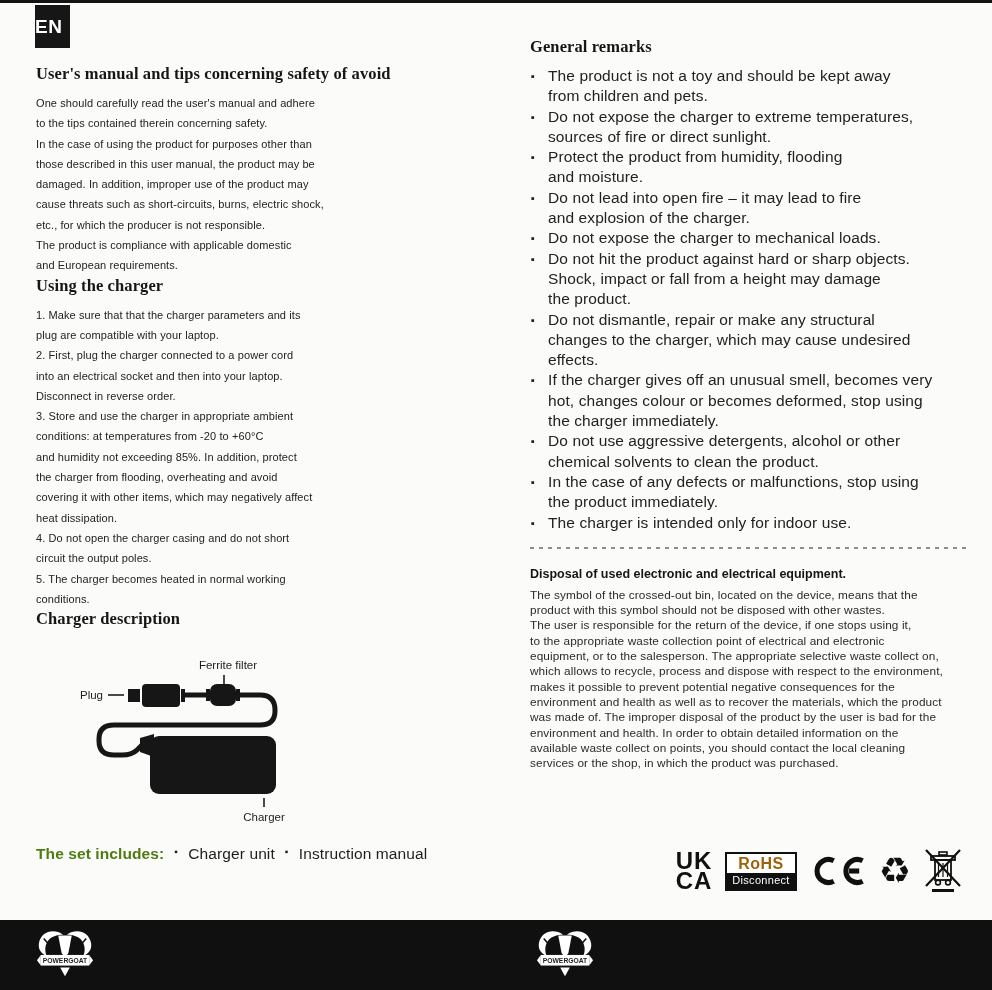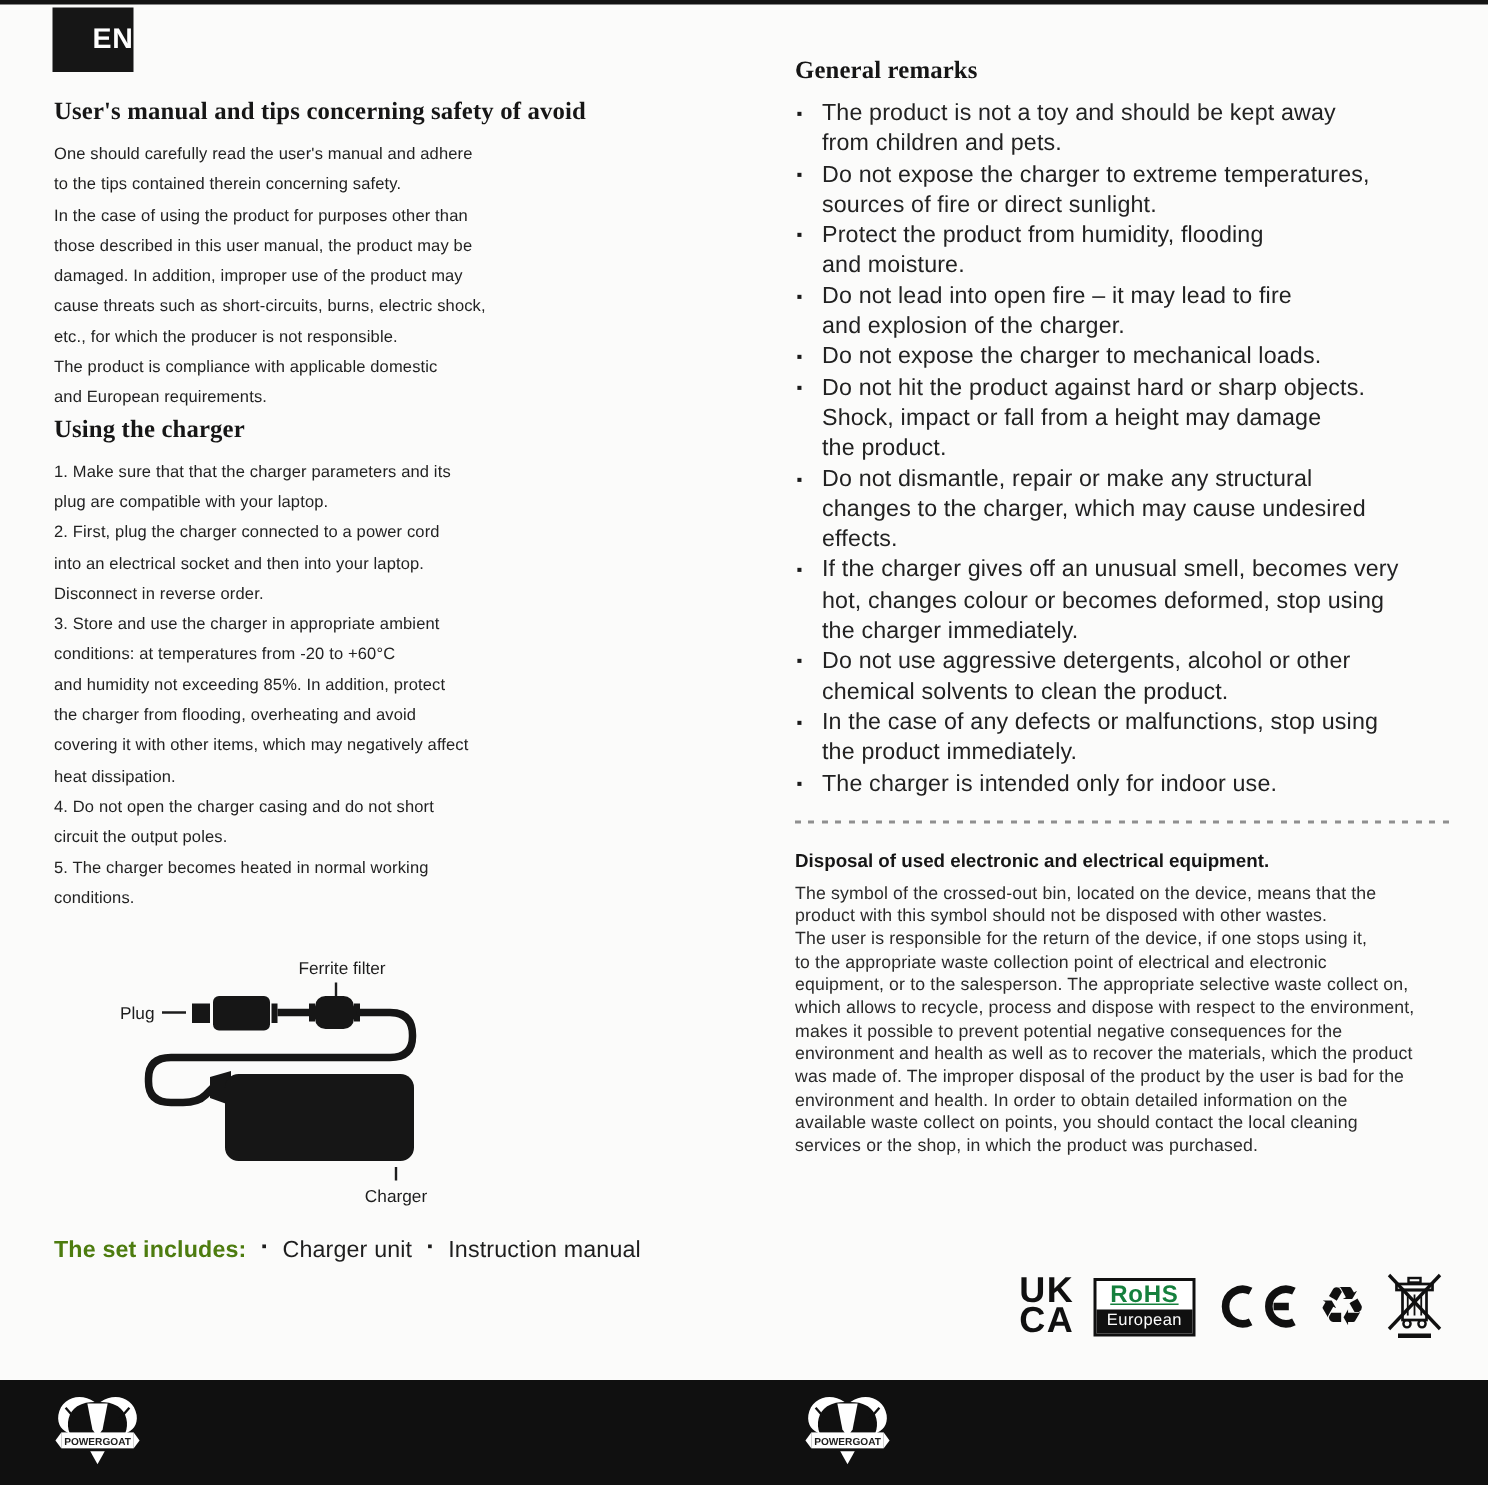--- a/index.html
+++ b/index.html
@@ -8,23 +8,23 @@
     position:relative;
     background:#fbfbfa;
     font-family:"Liberation Sans", sans-serif;
     color:#1e1e1e;
     overflow:hidden;
   }
   .top-rule { position:absolute; top:0; left:0; width:100%; height:3px; background:#141414; }
 
   .en-badge {
     position:absolute; top:5px; left:35px;
-    width:54px; height:43px; background:#161616;
+    width:35px; height:43px; background:#161616;
     color:#ffffff; font-weight:700; font-size:19px;
-    display:flex; align-items:center; justify-content:flex-end;
+    display:flex; align-items:center; justify-content:flex-start;
     letter-spacing:0.5px;
   }
 
   .col { position:absolute; }
   .col-left  { top:64px; left:36px;  width:436px; }
   .col-right { top:37px; left:530px; width:436px; }
 
   h2.sec {
     font-size:16.5px; font-weight:700; color:#161616;
     margin:0 0 9px 0; letter-spacing:0.1px;font-family:Liberation Serif, serif;
@@ -70,21 +70,21 @@
   
   .marks-row {
     position:absolute; top:843px; right:30px;
     display:flex; align-items:center; gap:13px; height:56px;margin-left:44px;
   }
   .ukca {
     font-size:24px; font-weight:800; line-height:20px;
     letter-spacing:1px; color:#101010; text-align:left;
   }
   .rohs { border:2.5px solid #101010; text-align:center; background:#fff; }
-  .rohs-top { font-size:16px; font-weight:800; padding:1px 9px 0; color:#15803d; letter-spacing:0.5px;text-decoration:underline; }
+  .rohs-top { font-size:16px; font-weight:800; padding:1px 9px 0; color:#a16207; letter-spacing:0.5px; }
   .rohs-bottom { background:#101010; color:#fff; font-size:11px; padding:1px 5px 3px; letter-spacing:0.3px; }
   .recycle-glyph { font-size:36px; color:#101010; line-height:1; }
 
   
   .footer-bar {
     position:absolute; left:0; top:920px; width:100%; height:70px;
     background:#101010;
   }
   .goat-logo { position:absolute; top:5px; }
   .goat-logo.one { left:36px; }
@@ -121,20 +121,21 @@
 conditions: at temperatures from -20 to +60°C
 and humidity not exceeding 85%. In addition, protect
 the charger from flooding, overheating and avoid
 covering it with other items, which may negatively affect
 heat dissipation.
 4. Do not open the charger casing and do not short
 circuit the output poles.
 5. The charger becomes heated in normal working
 conditions.</div>
 
+  <h2 class="sec mt">Charger description</h2>
 
   <svg class="diagram" width="330" height="176" viewBox="0 0 330 176">
 
     <text x="150" y="14" font-size="11.5" text-anchor="middle">Ferrite filter</text>
     <line x1="146" y1="20" x2="146" y2="33" stroke="#1d1d1d" stroke-width="1.6"></line>
 
     <text x="2" y="44" font-size="11.5">Plug</text>
     <line x1="30" y1="40" x2="46" y2="40" stroke="#1d1d1d" stroke-width="1.6"></line>
 
     <rect x="50" y="34" width="12" height="13" fill="#161616"></rect>
@@ -206,21 +207,21 @@
 services or the shop, in which the product was purchased.</div>
 </div>
 
 <div class="marks-row">
   <div class="ukca">
     <div>UK</div>
     <div>CA</div>
   </div>
   <div class="rohs">
     <div class="rohs-top">RoHS</div>
-    <div class="rohs-bottom">European</div>
+    <div class="rohs-bottom">Disconnect</div>
   </div>
   <svg width="56" height="36" viewBox="0 0 66 36">
     <path d="M28 6 A13.5 13.5 0 1 0 28 30" fill="none" stroke="#101010" stroke-width="6"></path>
     <path d="M62 6 A13.5 13.5 0 1 0 62 30" fill="none" stroke="#101010" stroke-width="6"></path>
     <line x1="46" y1="18" x2="58" y2="18" stroke="#101010" stroke-width="6"></line>
   </svg>
   <div class="recycle-glyph">♻</div>
   <svg width="38" height="46" viewBox="0 0 38 46">
     <rect x="11" y="12" width="16" height="20" fill="none" stroke="#101010" stroke-width="1.8"></rect>
     <line x1="14.5" y1="15" x2="14.5" y2="29" stroke="#101010" stroke-width="1.2"></line>

